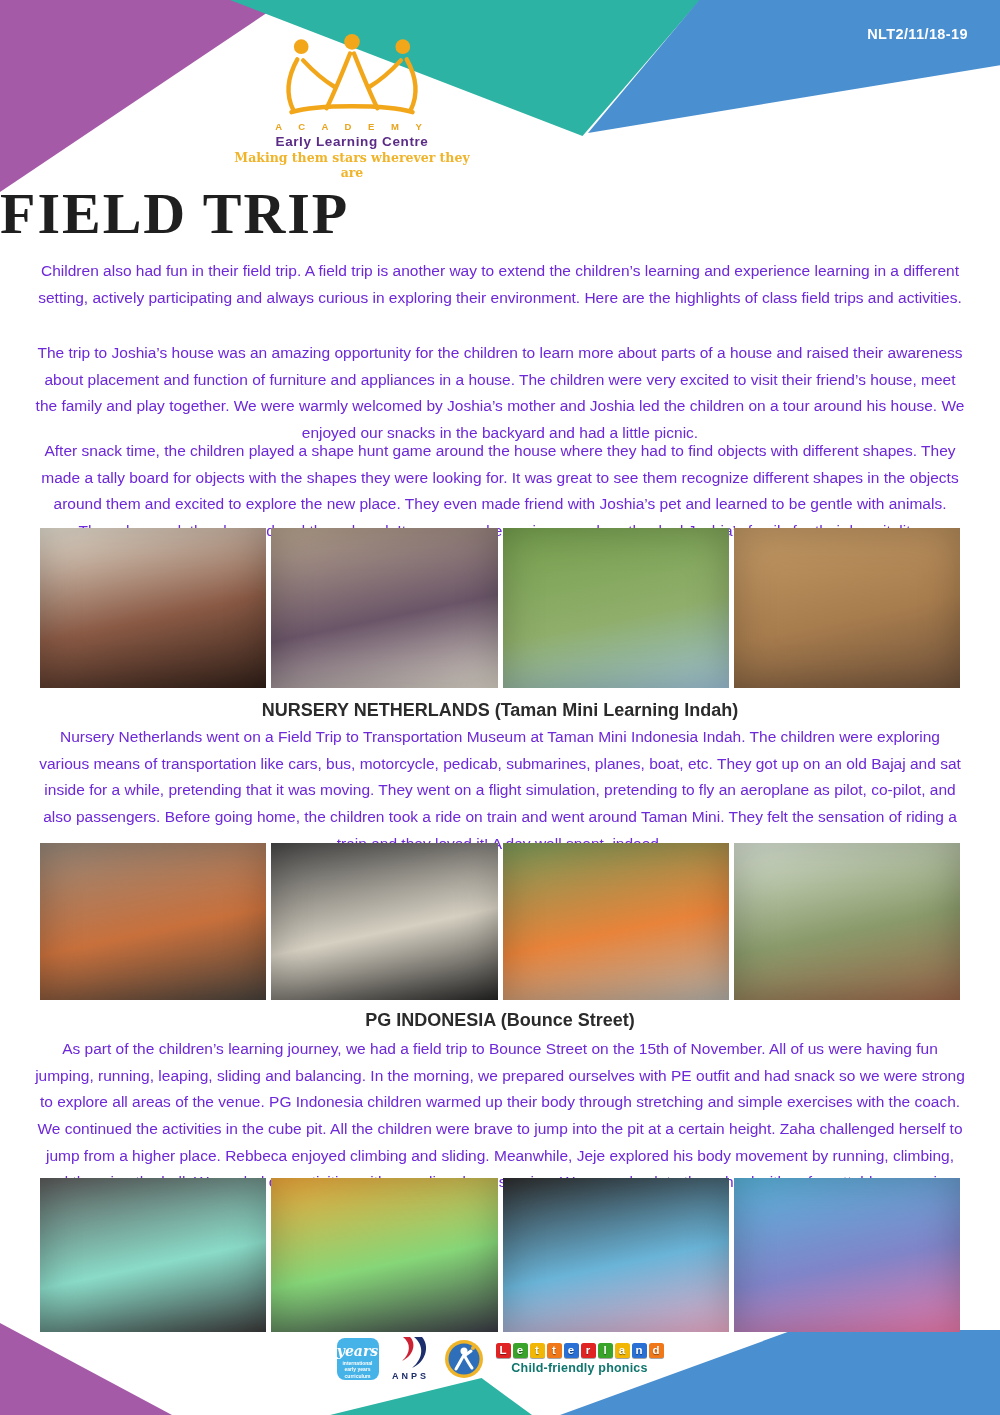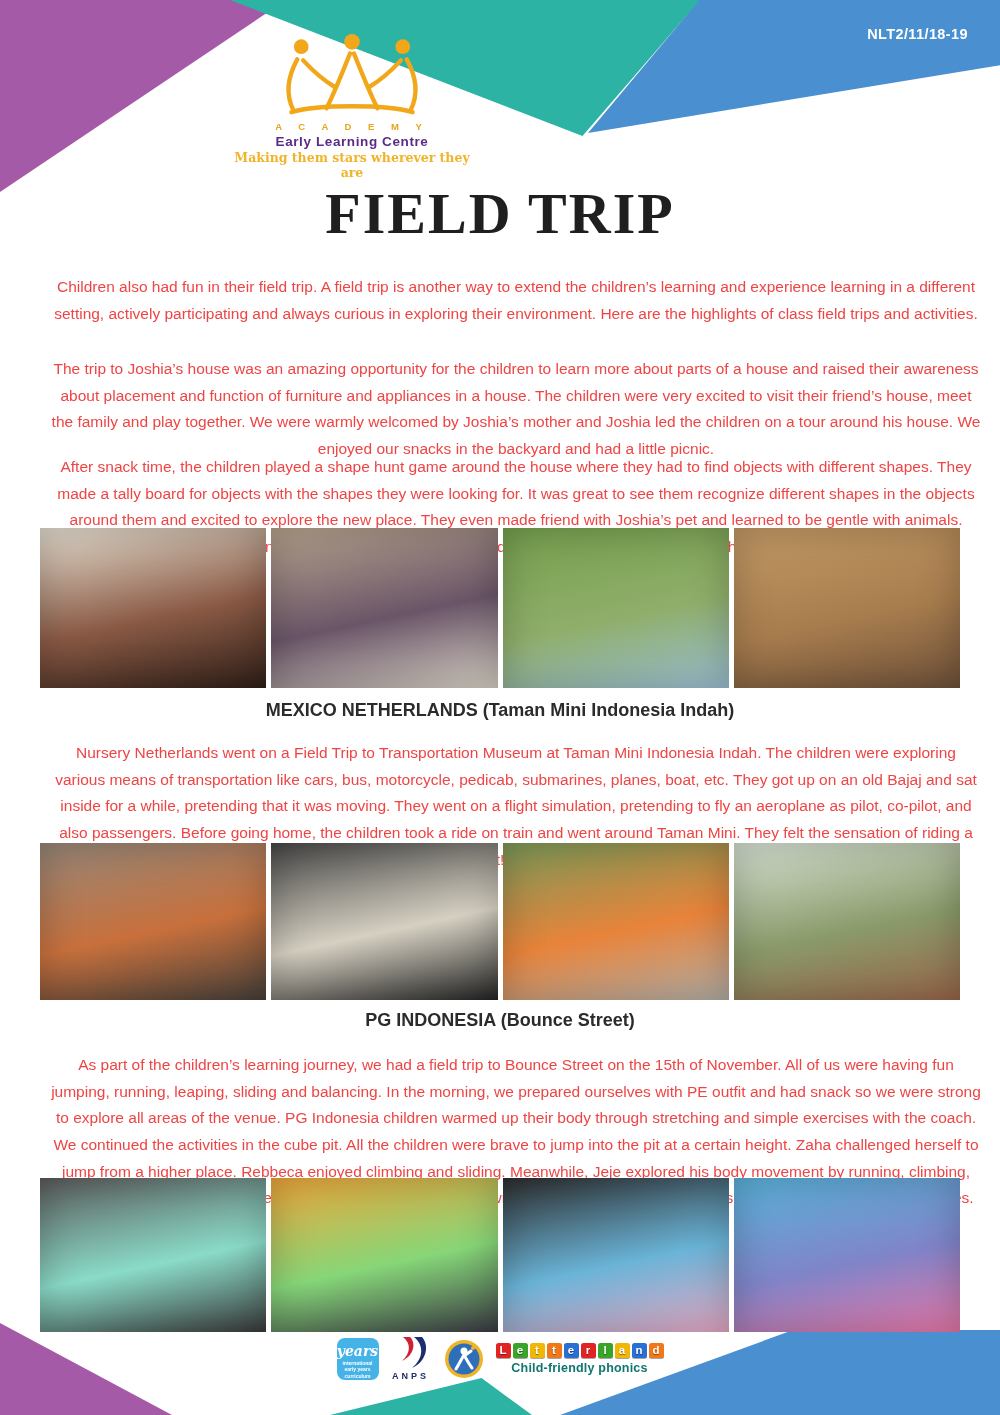--- a/index.html
+++ b/index.html
@@ -30,26 +30,26 @@
   }
   .logo{position:absolute; left:232px; top:34px; width:240px; text-align:center;}
   .logo-crown{display:block; margin:0 auto;}
   .logo-name{font-size:31px; font-weight:bold; color:#5b2c87; letter-spacing:.5px; line-height:1; margin-top:-2px;}
   .logo-academy{font-size:9.5px; font-weight:bold; color:#e8a41e; letter-spacing:7px; margin-top:3px;}
   .logo-sub{font-size:13.5px; font-weight:bold; color:#5b2c87; letter-spacing:.6px; margin-top:2px;}
   .logo-tag{font-size:12.5px; font-weight:bold; color:#f0b42a;
     font-family:"DejaVu Serif", serif; margin-top:1px;}
   
   .page-title{
-    position:absolute; top:180px; left:0; width:100%; text-align:center;
+    position:absolute; top:180px; left:0; width:100%; 
     font-family:"Liberation Serif", serif; font-weight:700;
     font-size:58px; letter-spacing:2px; color:#1f1f1f; margin:0;
   }
   .block{position:absolute; left:35px; width:930px; text-align:center;}
-  .para{font-size:15.5px; line-height:1.72; margin:16px; color:#ef4444;}
+  .para{font-size:15.5px; line-height:1.72; margin:0; color:#6d28d9;}
   .sec-head{font-size:18px; font-weight:bold; color:#2b2b2b; margin:0;}
   .pos-intro{top:258px;}
   .pos-h0{top:315px;}  .pos-s0p0{top:340px;}  .pos-s0p1{top:438px;}
   .pos-h1{top:700px;}  .pos-s1p0{top:724px;}
   .pos-h2{top:1010px;} .pos-s2p0{top:1036px;}
   
   .strip{position:absolute; left:40px; width:920px; display:flex; gap:5px;}
   .pos-strip0{top:528px; height:160px;}
   .pos-strip1{top:843px; height:157px;}
   .pos-strip2{top:1178px; height:154px;}
@@ -114,21 +114,21 @@
 
   <p class="block para pos-s0p0">The trip to Joshia’s house was an amazing opportunity for the children to learn more about parts of a house and raised their awareness about placement and function of furniture and appliances in a house. The children were very excited to visit their friend’s house, meet the family and play together. We were warmly welcomed by Joshia’s mother and Joshia led the children on a tour around his house. We enjoyed our snacks in the backyard and had a little picnic.</p>
   <p class="block para pos-s0p1">After snack time, the children played a shape hunt game around the house where they had to find objects with different shapes. They made a tally board for objects with the shapes they were looking for. It was great to see them recognize different shapes in the objects around them and excited to explore the new place. They even made friend with Joshia’s pet and learned to be gentle with animals. They observed, they learned and they played. It was a good experience and we thanked Joshia’s family for their hospitality.</p>
   <div class="strip pos-strip0">
     <div class="photo" title="children sitting in living room with dark leather sofa and bright window" style="background: linear-gradient(168deg, rgb(230, 224, 210) 0%, rgb(138, 90, 69) 55%, rgb(48, 31, 24) 100%);"></div>
     <div class="photo" title="teacher in purple showing children the kitchen counter" style="background: linear-gradient(168deg, rgb(184, 164, 142) 0%, rgb(106, 85, 104) 55%, rgb(216, 210, 198) 100%);"></div>
     <div class="photo" title="backyard picnic on the grass beside the swimming pool" style="background: linear-gradient(168deg, rgb(118, 160, 78) 0%, rgb(143, 174, 106) 55%, rgb(156, 192, 212) 100%);"></div>
     <div class="photo" title="teacher and children drawing on the wooden floor" style="background: linear-gradient(168deg, rgb(196, 154, 102) 0%, rgb(168, 125, 78) 55%, rgb(112, 82, 58) 100%);"></div>
   </div>
 
-  <h2 class="block sec-head pos-h1">MEXICO NETHERLANDS (Taman Mini Indonesia Indah)</h2>
+  <h2 class="block sec-head pos-h1">NURSERY NETHERLANDS (Taman Mini Learning Indah)</h2>
   <p class="block para pos-s1p0">Nursery Netherlands went on a Field Trip to Transportation Museum at Taman  Mini Indonesia Indah. The children were exploring various means of transportation like cars, bus, motorcycle, pedicab, submarines, planes, boat, etc. They got up on an old Bajaj and sat inside for a while, pretending that it was moving. They went on a flight simulation, pretending to fly an aeroplane as pilot, co-pilot, and also passengers. Before going home, the children took a ride on train and went around Taman Mini. They felt the sensation of riding a train and they loved it! A day well spent, indeed.</p>
   <div class="strip pos-strip1">
     <div class="photo" title="children riding an old orange jeep with black canvas top" style="background: linear-gradient(168deg, rgb(151, 136, 122) 0%, rgb(200, 112, 60) 55%, rgb(70, 64, 58) 100%);"></div>
     <div class="photo" title="girls in pilot hats exploring dark cockpit controls" style="background: linear-gradient(168deg, rgb(71, 71, 71) 0%, rgb(214, 208, 194) 55%, rgb(36, 36, 36) 100%);"></div>
     <div class="photo" title="group photo in front of orange SAR helicopter" style="background: linear-gradient(168deg, rgb(123, 154, 88) 0%, rgb(232, 131, 58) 55%, rgb(180, 176, 168) 100%);"></div>
     <div class="photo" title="children riding the train with wooden benches" style="background: linear-gradient(168deg, rgb(216, 226, 212) 0%, rgb(138, 154, 106) 55%, rgb(153, 102, 74) 100%);"></div>
   </div>
 
   <h2 class="block sec-head pos-h2">PG INDONESIA (Bounce Street)</h2>
   <p class="block para pos-s2p0">As part of the children’s learning journey, we had a field trip to Bounce Street on the 15th of November. All of us were having fun jumping, running, leaping, sliding and balancing. In the morning, we prepared ourselves with PE outfit and had snack so we were strong to explore all areas of the venue. PG Indonesia children warmed up their body through stretching and simple exercises with the coach. We continued the activities in the cube pit. All the children were brave to jump into the pit at a certain height. Zaha challenged herself to jump from a higher place. Rebbeca enjoyed climbing and sliding. Meanwhile, Jeje explored his body movement by running, climbing, and throwing the ball. We ended our activities with a cooling down session. We came back to the school with unforgettable memories.</p>

